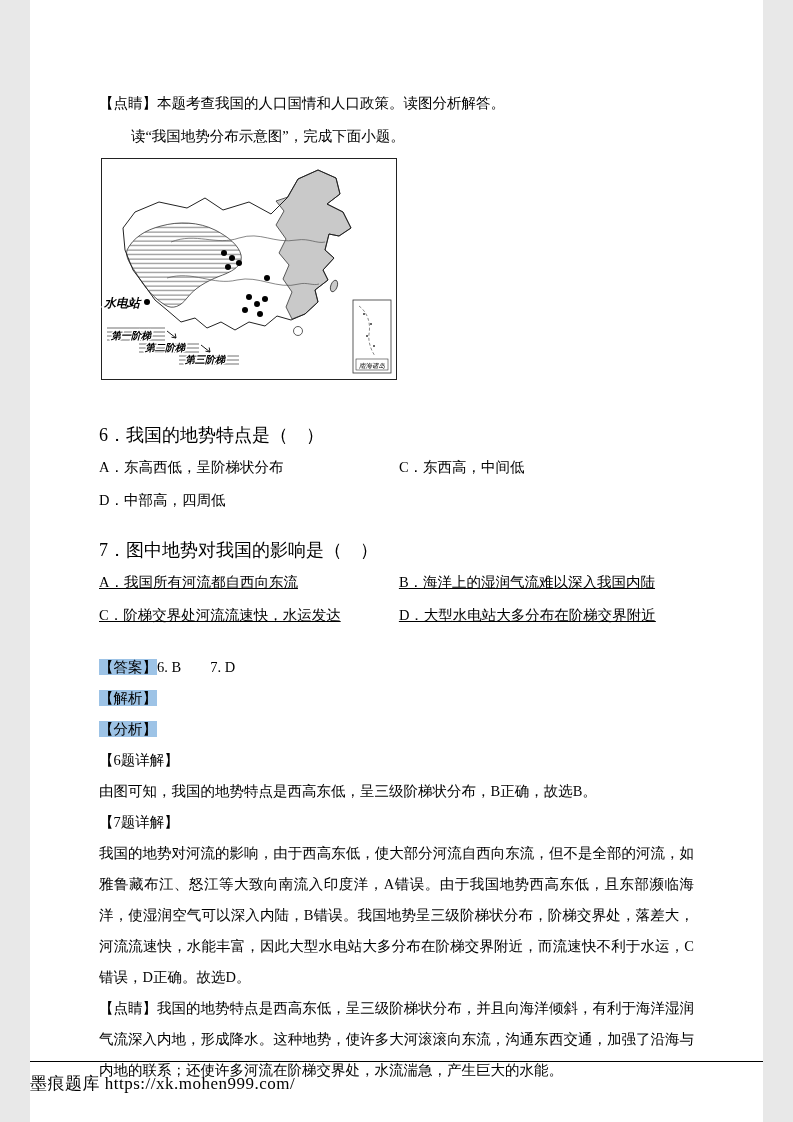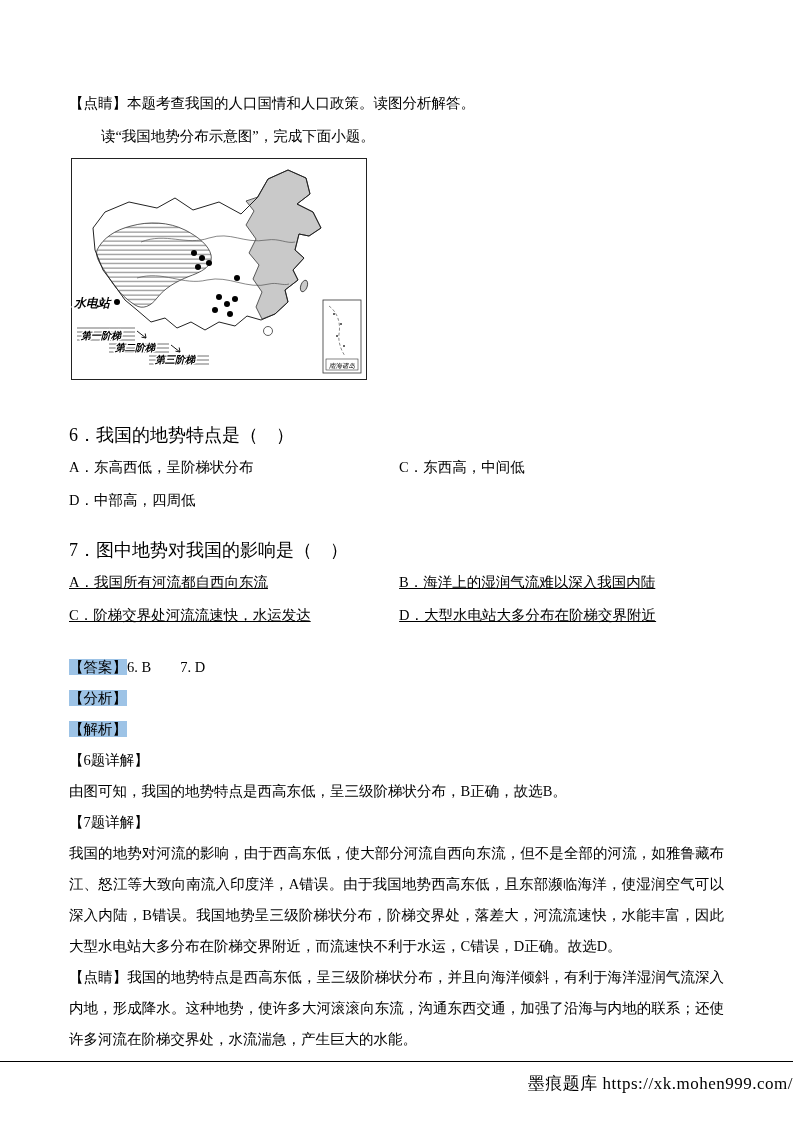--- a/index.html
+++ b/index.html
@@ -1,19 +1,19 @@
 <!DOCTYPE html>
 <html style="--highlight: #9dc3e6; --map_gray: #c9c9c9;"><head>
 <meta charset="utf-8">
 <style>
   * { margin: 0; padding: 0; box-sizing: border-box; }
   html, body { background: #e8e8e8; }
   .page {
     position: relative;
-    width: 793px;
+    width: 733px;
     height: 1122px;
     margin: 0 auto;
     background: #ffffff;
     font-family: "Liberation Serif", "DejaVu Serif", serif;
     color: #000;
     overflow: hidden;
   }
   .content { padding: 92px 69px 0 69px; }
   .para { font-size: 14.5px; line-height: 22px; margin-bottom: 11px; }
   .indent { text-indent: 2.2em; }
@@ -23,21 +23,21 @@
     display: grid;
     grid-template-columns: 50.4% 49.6%;
     row-gap: 11px;
     font-size: 14.5px;
     line-height: 22px;
     margin-bottom: 28px;
   }
   .options.q7 { margin-bottom: 26px; text-decoration: underline; }
   .exp { font-size: 14.5px; line-height: 31px; text-align: justify; }
   .hl { background: var(--highlight, #9dc3e6); }
-  .footer { position: absolute; left: 0; right: 0; top: 1061px; text-align: right; }
+  .footer { position: absolute; left: 0; right: 0; top: 1061px; text-align: left; }
   .footer-rule { border-top: 1.5px solid #000; }
   .footer-text { display: inline-block; font-size: 17px; padding-top: 10px; letter-spacing: 0.5px; color: #000; cursor: pointer; }
   
   .outline { fill: none; stroke: #222; stroke-width: 1; stroke-linejoin: round; }
   .step1 { fill: url(#hatch); stroke: #333; stroke-width: 0.8; }
   .step3 { fill: var(--map_gray, #c9c9c9); stroke: #333; stroke-width: 0.8; }
   .river { fill: none; stroke: #555; stroke-width: 0.7; }
   .maplabel-bold {
     font-family: "Liberation Sans", "DejaVu Sans", sans-serif;
     font-weight: bold; font-size: 10px; fill: #000;
@@ -138,23 +138,23 @@
     <p class="stem">7．图中地势对我国的影响是（　）</p>
     <div class="options q7">
       <span>A．我国所有河流都自西向东流</span>
       <span>B．海洋上的湿润气流难以深入我国内陆</span>
       <span>C．阶梯交界处河流流速快，水运发达</span>
       <span>D．大型水电站大多分布在阶梯交界附近</span>
     </div>
 
     <p class="exp"><span class="hl">【答案】</span><span>6. B　　7. D</span></p>
 
+    <p class="exp"><span class="hl">【解析】</span></p>
+
     <p class="exp"><span class="hl">【分析】</span></p>
-
-    <p class="exp"><span class="hl">【解析】</span></p>
 
     <p class="exp">【6题详解】</p>
     <p class="exp">由图可知，我国的地势特点是西高东低，呈三级阶梯状分布，B正确，故选B。</p>
 
     <p class="exp">【7题详解】</p>
     <p class="exp">我国的地势对河流的影响，由于西高东低，使大部分河流自西向东流，但不是全部的河流，如雅鲁藏布江、怒江等大致向南流入印度洋，A错误。由于我国地势西高东低，且东部濒临海洋，使湿润空气可以深入内陆，B错误。我国地势呈三级阶梯状分布，阶梯交界处，落差大，河流流速快，水能丰富，因此大型水电站大多分布在阶梯交界附近，而流速快不利于水运，C错误，D正确。故选D。</p>
 
     <p class="exp">【点睛】我国的地势特点是西高东低，呈三级阶梯状分布，并且向海洋倾斜，有利于海洋湿润气流深入内地，形成降水。这种地势，使许多大河滚滚向东流，沟通东西交通，加强了沿海与内地的联系；还使许多河流在阶梯交界处，水流湍急，产生巨大的水能。</p>
   </div>
 

